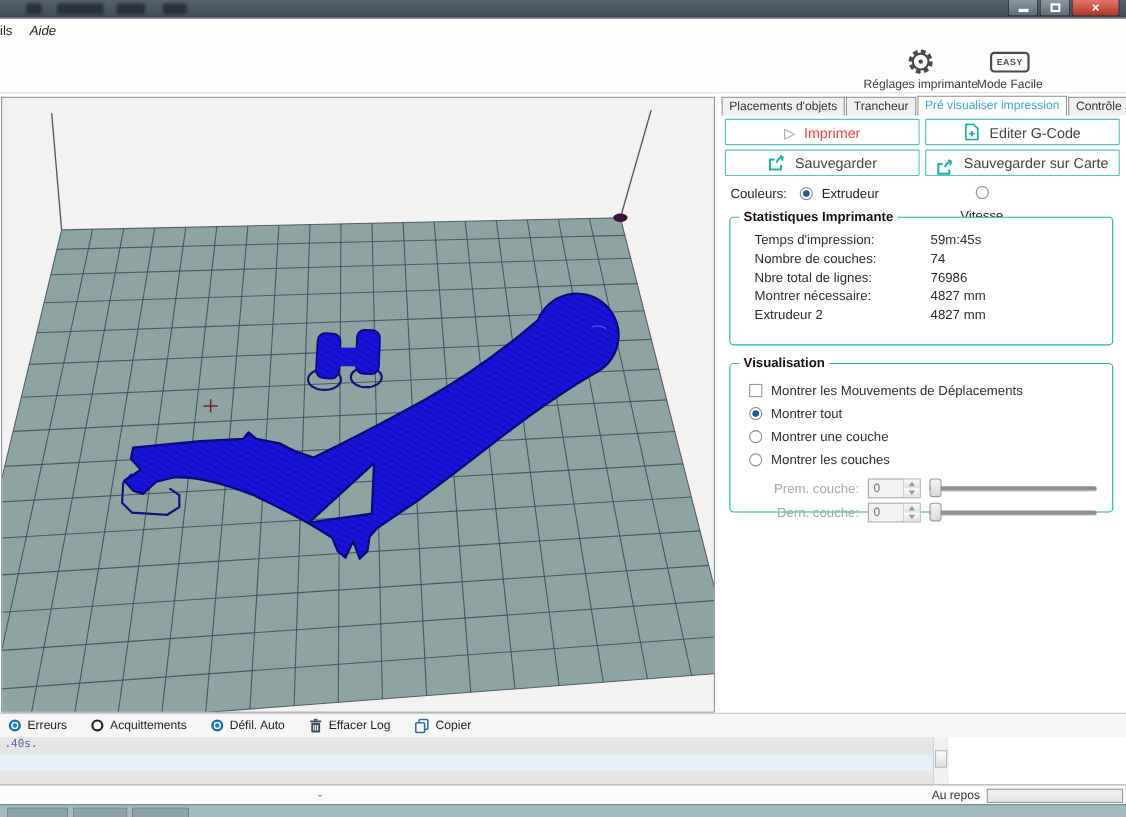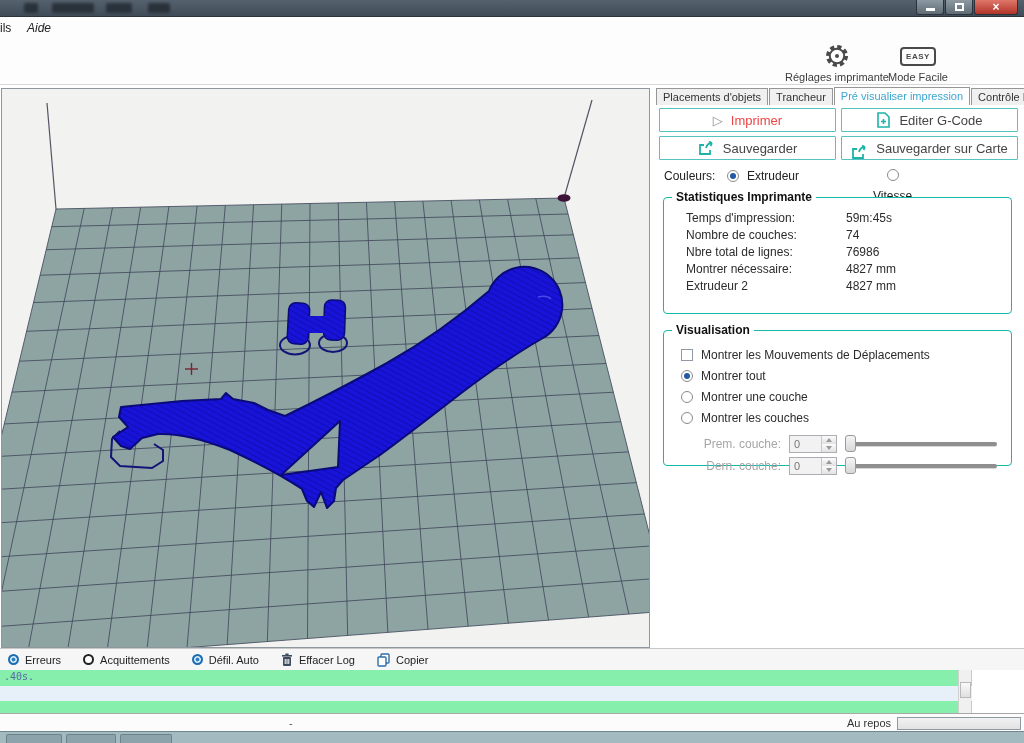--- a/index.html
+++ b/index.html
@@ -62,21 +62,21 @@
   .tri-dn { width:0; height:0; border-left:3px solid transparent; border-right:3px solid transparent; border-top:4px solid #9a9a9a; }
   .slider { position:relative; width:152px; height:19px; }
   .slider .track { position:absolute; left:0; right:0; top:8px; height:4px; background:#8f8f8f; border-radius:2px; box-shadow:0 1px 0 #d8d8d8; }
   .slider .thumb { position:absolute; left:0; top:1px; width:11px; height:17px; background:linear-gradient(#f4f4f4,#d8d8d8); border:1px solid #9a9a9a; border-radius:3px; }
 
   
   .logtools { left:0; top:648px; width:1024px; height:22px; background:#f6f6f6; border-top:1px solid #c7c7c7; display:flex; align-items:center; gap:22px; padding-left:8px; font-size:11px; color:#222; }
   .logtool { display:flex; align-items:center; gap:6px; }
   .toggle { width:11px; height:11px; border-radius:50%; border:2px solid #222; background:#fff; }
   .toggle.on { border:2px solid #1b6db2; background:#2b7fc2; box-shadow:inset 0 0 0 1.5px #eaf3fb; }
-  .logarea { left:0; top:670px; width:972px; height:43px; background:#86efac; overflow:hidden; }
+  .logarea { left:0; top:670px; width:862px; height:43px; background:#e5e5e5; overflow:hidden; }
   .logband { position:absolute; left:0; width:1024px; }
   .logtext { position:absolute; left:4px; top:1px; font-family:"DejaVu Sans Mono", monospace; font-size:10px; color:#5a68a8; }
   .vscroll { position:absolute; right:1px; top:-14px; width:13px; height:70px; background:#f0f0f0; border-left:1px solid #d0d0d0; }
   .vscroll .sb { position:absolute; left:1px; width:11px; height:12px; background:linear-gradient(#fafafa,#dfdfdf); border:1px solid #b9b9b9; font-size:6px; color:#666; display:flex; align-items:center; justify-content:center; }
   .statusrow { left:0; top:713px; width:1024px; height:18px; background:#fcfcfc; border-top:1px solid #a8a8a8; font-size:11px; color:#333; }
   .progress { position:absolute; right:3px; top:2.5px; width:124px; height:13px; border:1px solid #8d9aa1; background:linear-gradient(#f2f2f2,#e2e2e2); }
   .bottomstrip { left:0; top:731px; width:1024px; height:12px; background:#a4bac1; border-top:1px solid #72868d; }
   .strip-seg { position:absolute; top:2px; height:10px; background:#8da3ac; border:1px solid #6e8289; border-bottom:none; border-radius:2px 2px 0 0; }
 </style>
 </head>

